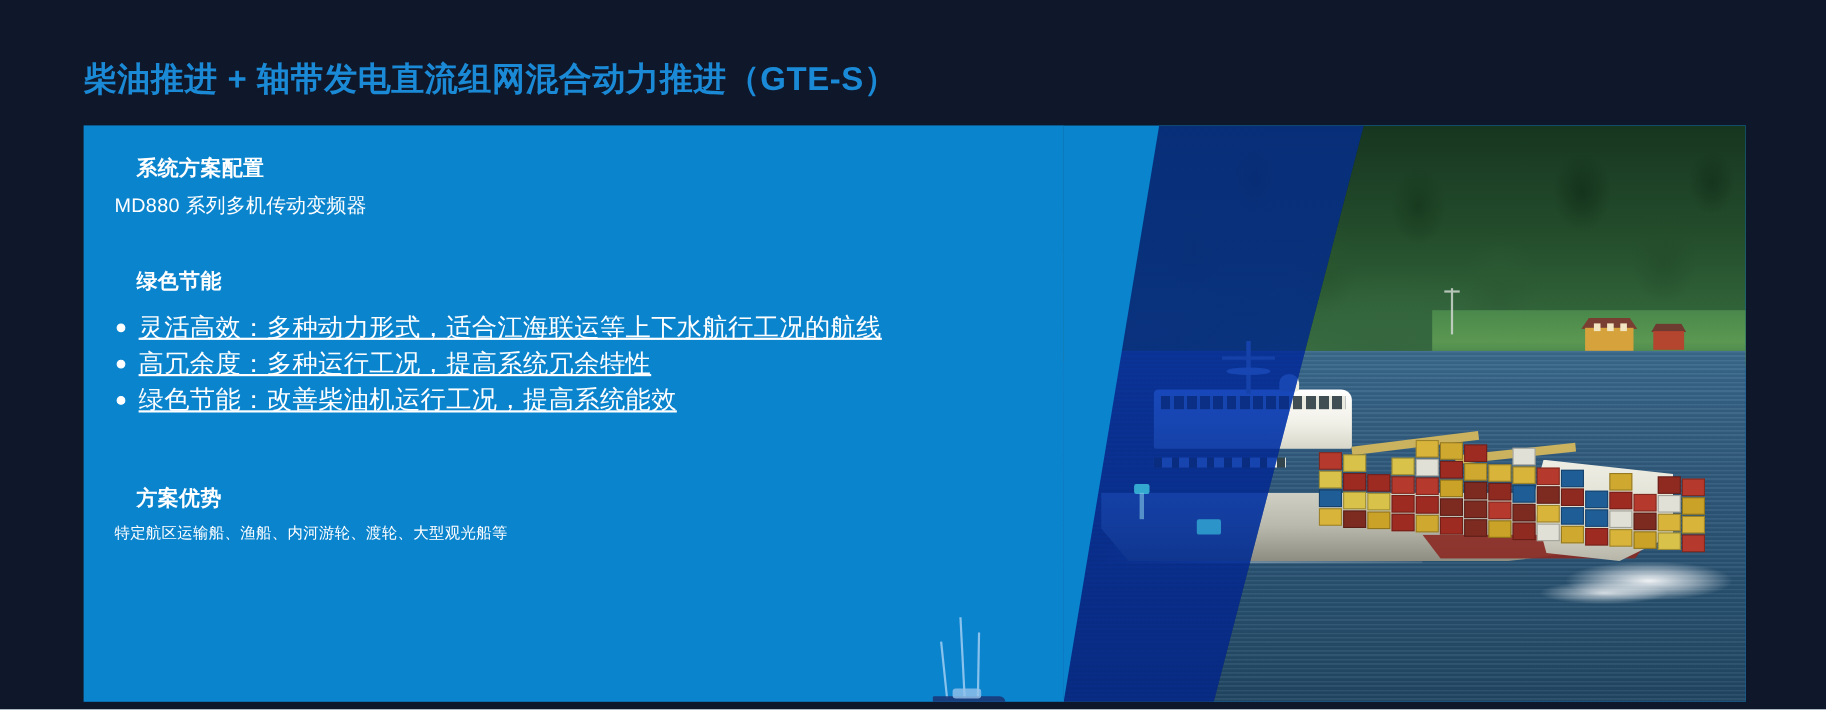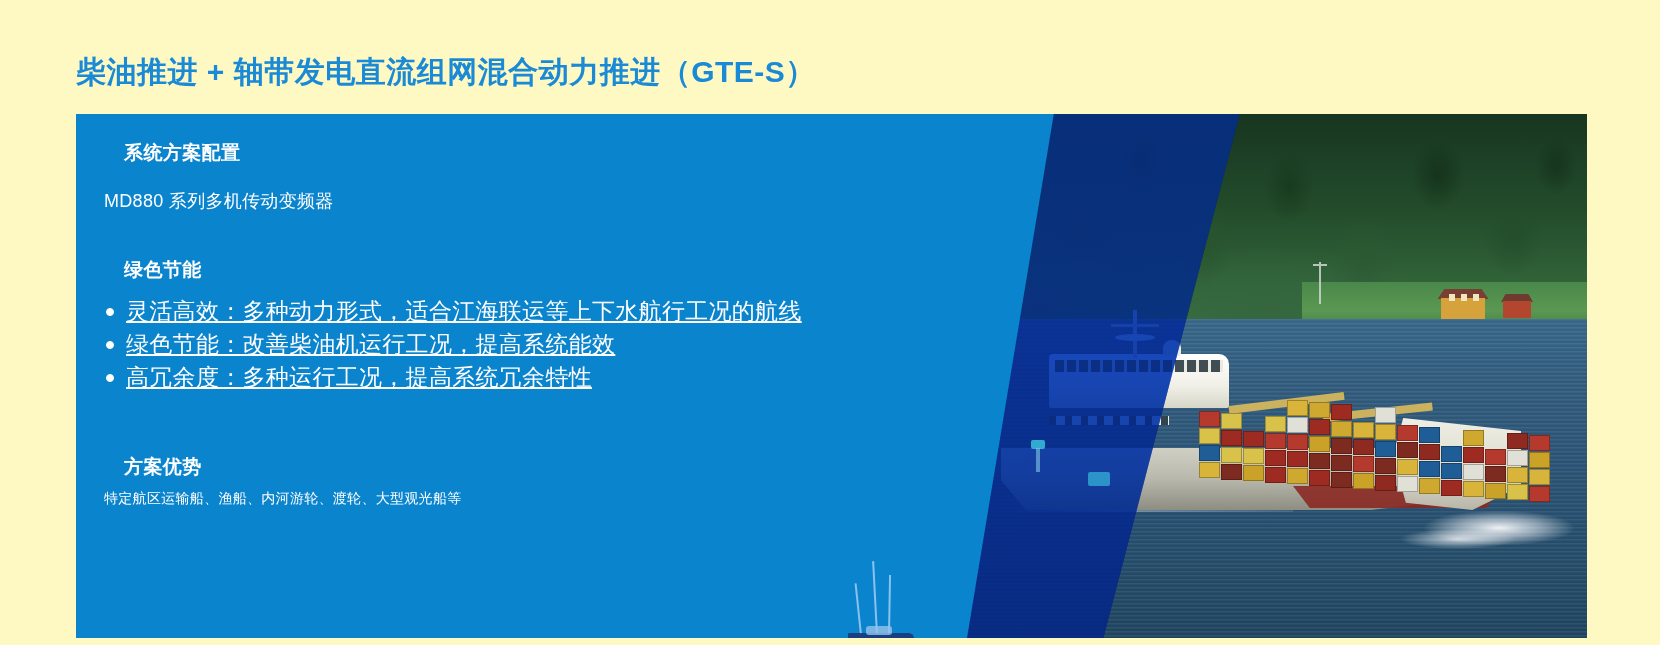--- a/index.html
+++ b/index.html
@@ -11,21 +11,21 @@
     width: 1660px;
     height: 645px;
     overflow: hidden;
     font-family: "Liberation Sans", "DejaVu Sans", sans-serif;
   }
 
   #page {
     position: relative;
     width: 1660px;
     height: 645px;
-    background: #fef9c3;
+    background: #0f172a;
   }
 
   
   .page-title {
     position: absolute;
     left: 76px;
     top: 52px;
     font-size: 30px;
     font-weight: 700;
     color: #1b8ad6;
@@ -407,21 +407,21 @@
     font-size: 19px;
     font-weight: 700;
     color: #ffffff;
     letter-spacing: 0.4px;
     margin-left: 20px;
   }
   .sec-sub {
     font-size: 18px;
     font-weight: 400;
     color: #ffffff;
-    margin-top: 23px;
+    margin-top: 9px;
     letter-spacing: 0.3px;
   }
   .block-gap { height: 44px; }
   .bullets {
     margin-top: 12px;
     list-style: none;
     padding: 0;
   }
   .bullets li {
     position: relative;
@@ -598,25 +598,25 @@
       <div class="block-gap"></div>
 
       <div class="sec-head">绿色节能</div>
       <ul class="bullets">
         <li>
           <span class="dot"></span>
           <span>灵活高效：多种动力形式，适合江海联运等上下水航行工况的航线</span>
         </li>
         <li>
           <span class="dot"></span>
-          <span>绿色节能：改善柴油机运行工况，提高系统能效</span>
+          <span>高冗余度：多种运行工况，提高系统冗余特性</span>
         </li>
         <li>
           <span class="dot"></span>
-          <span>高冗余度：多种运行工况，提高系统冗余特性</span>
+          <span>绿色节能：改善柴油机运行工况，提高系统能效</span>
         </li>
       </ul>
 
       <div class="block-gap"></div>
 
       <div class="sec-head">方案优势</div>
       <div class="ship-types">特定航区运输船、渔船、内河游轮、渡轮、大型观光船等</div>
 
     </div>
   </div>

